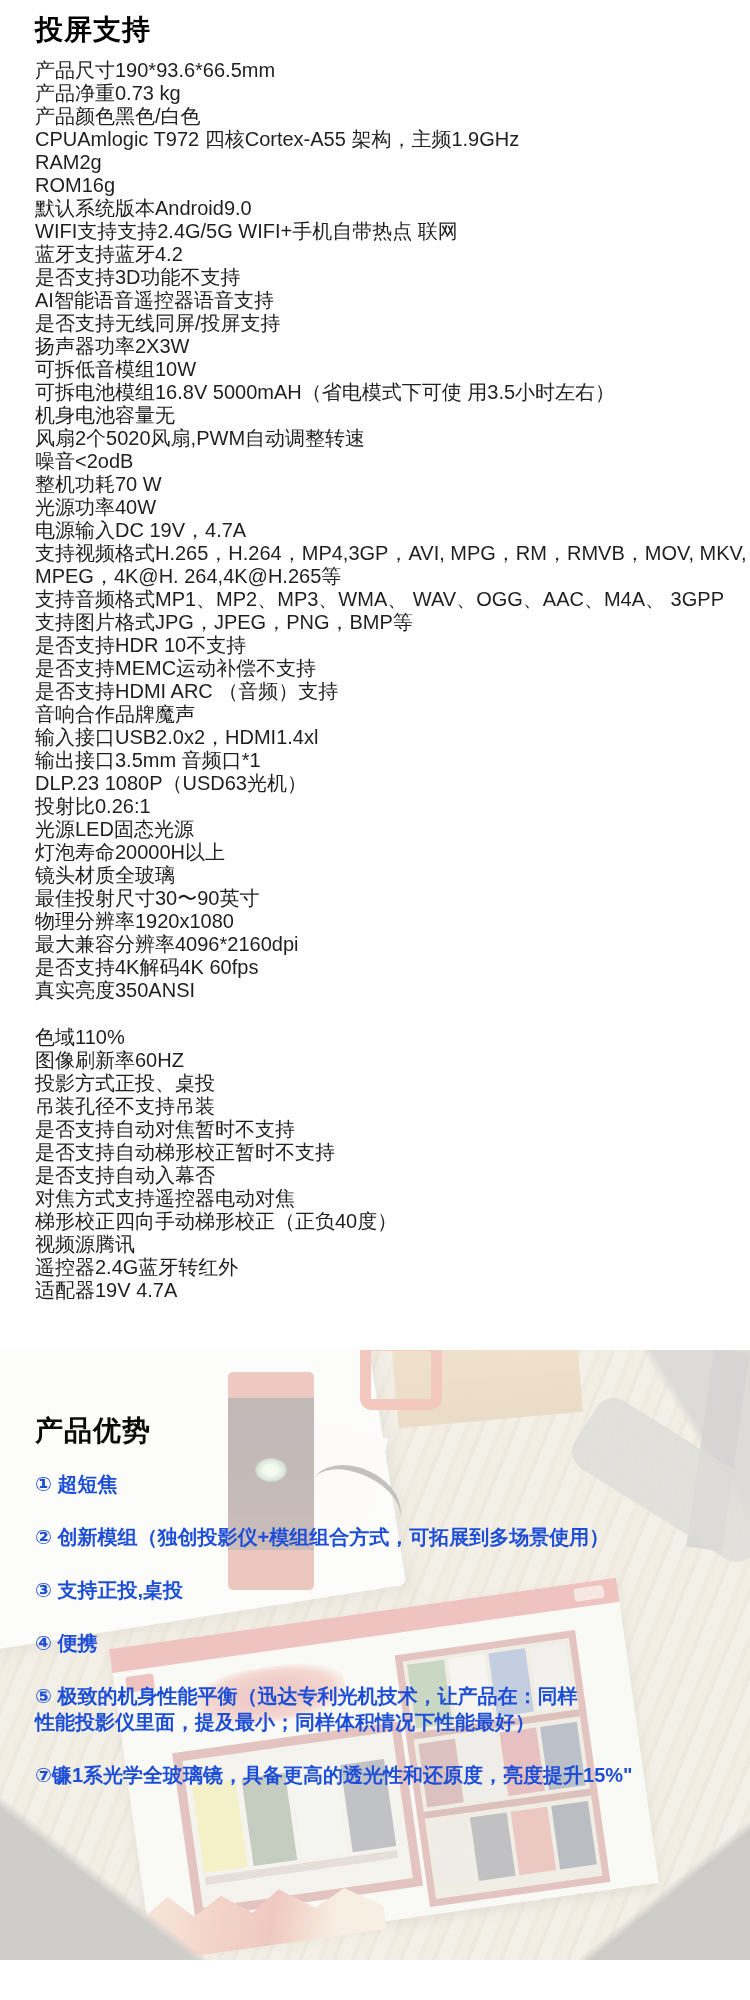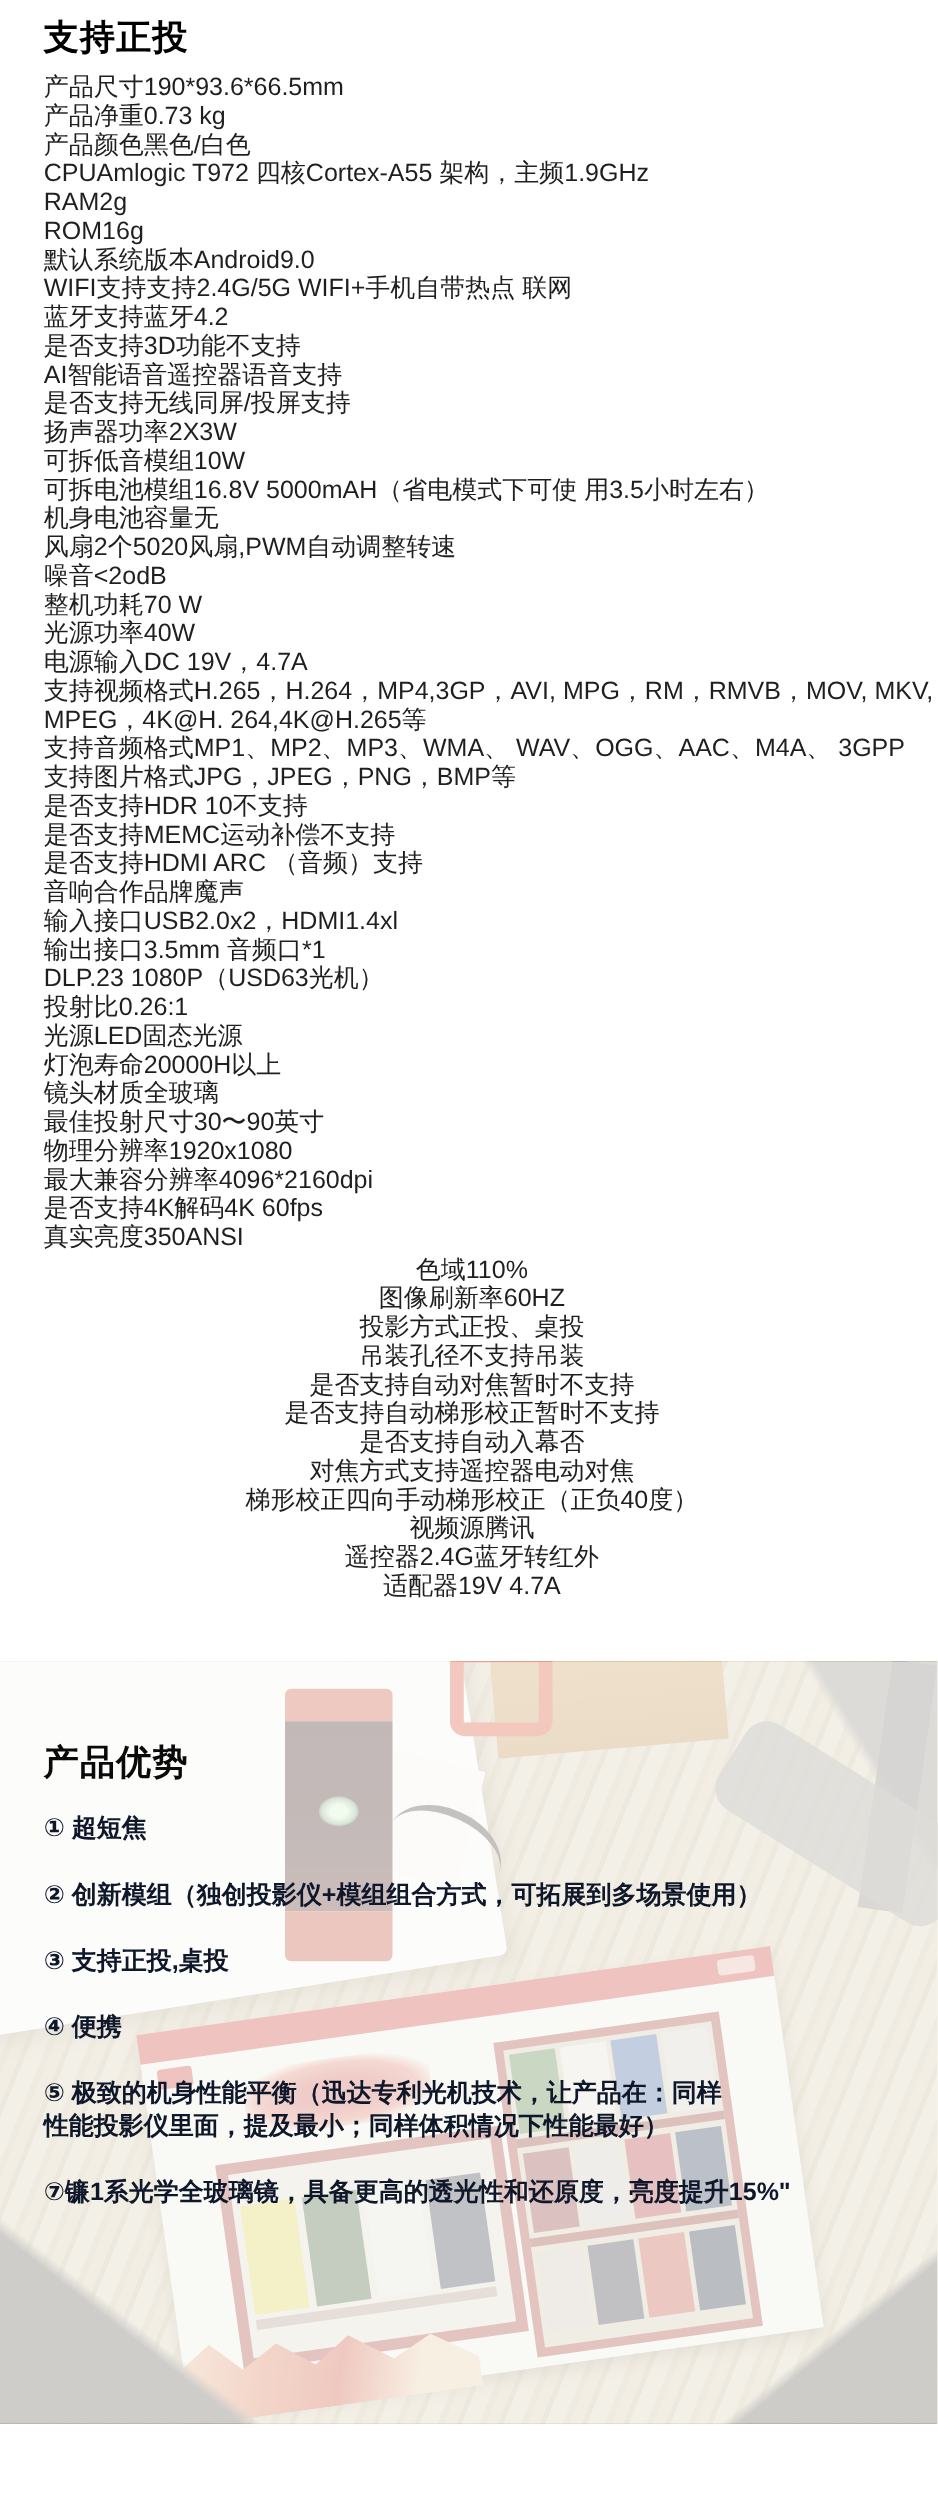--- a/index.html
+++ b/index.html
@@ -13,21 +13,21 @@
   
   .specs{padding:13px 30px 0 35px;}
   .specs-title{
     font-size:28px;font-weight:bold;color:#000;
     margin:0 0 12px 0;line-height:34px;letter-spacing:1px;
   }
   .spec-line{
     font-size:20px;line-height:23px;color:#1f1f1f;
     white-space:nowrap;
   }
-  .spec-block2{margin-top:3px;text-align:center;}
+  .spec-block2{margin-top:24px;}
 
   
   .photo{
     position:relative;width:750px;height:610px;margin-top:48px;
     background:#cfc2a2;overflow:hidden;
   }
   .wood{
     position:absolute;inset:0;
     background:repeating-linear-gradient(112deg,
       #d3c6a4 0 9px,#c6b68f 9px 13px,#d8cbae 13px 26px,#cbbc97 26px 31px);
@@ -83,31 +83,31 @@
     clip-path:polygon(0 100%,0 45%,12% 20%,22% 50%,34% 28%,46% 55%,58% 30%,72% 60%,85% 40%,100% 70%,100% 100%);}
   .corner-bl{position:absolute;left:0;bottom:0;width:210px;height:165px;
     background:linear-gradient(to top right,#5a574e 0 46%,transparent 50%);}
   .corner-br{position:absolute;right:0;bottom:0;width:185px;height:150px;
     background:linear-gradient(to top left,#57544b 0 43%,transparent 47%);}
   .photo-overlay{position:absolute;inset:0;background:rgba(255,255,255,0.70);}
 
   .adv{position:absolute;left:35px;top:64px;right:28px;z-index:5;}
   .adv-title{font-size:28px;font-weight:bold;color:#0a0a0a;margin:0 0 24px 0;line-height:33px;letter-spacing:1px;}
   .adv-item{
-    color:#0f172a;font-size:20px;font-weight:bold;line-height:26px;
+    color:#1d4ed8;font-size:20px;font-weight:bold;line-height:26px;
     margin:0 0 27px 0;white-space:pre-line;
   }
 </style>
 </head>
 <body>
 
 <div class="page">
 
   <div class="specs">
-    <h1 class="specs-title">支持正投</h1>
+    <h1 class="specs-title">投屏支持</h1>
 
     <div>
       <div class="spec-line">产品尺寸190*93.6*66.5mm</div>
         <div class="spec-line">产品净重0.73 kg</div>
         <div class="spec-line">产品颜色黑色/白色</div>
         <div class="spec-line">CPUAmlogic T972 四核Cortex-A55 架构，主频1.9GHz</div>
         <div class="spec-line">RAM2g</div>
         <div class="spec-line">ROM16g</div>
         <div class="spec-line">默认系统版本Android9.0</div>
         <div class="spec-line">WIFI支持支持2.4G/5G WIFI+手机自带热点 联网</div>

